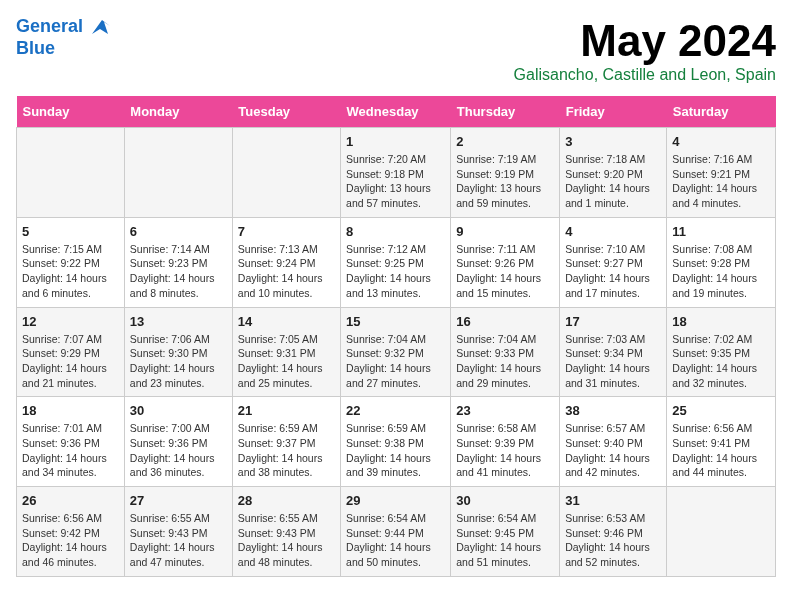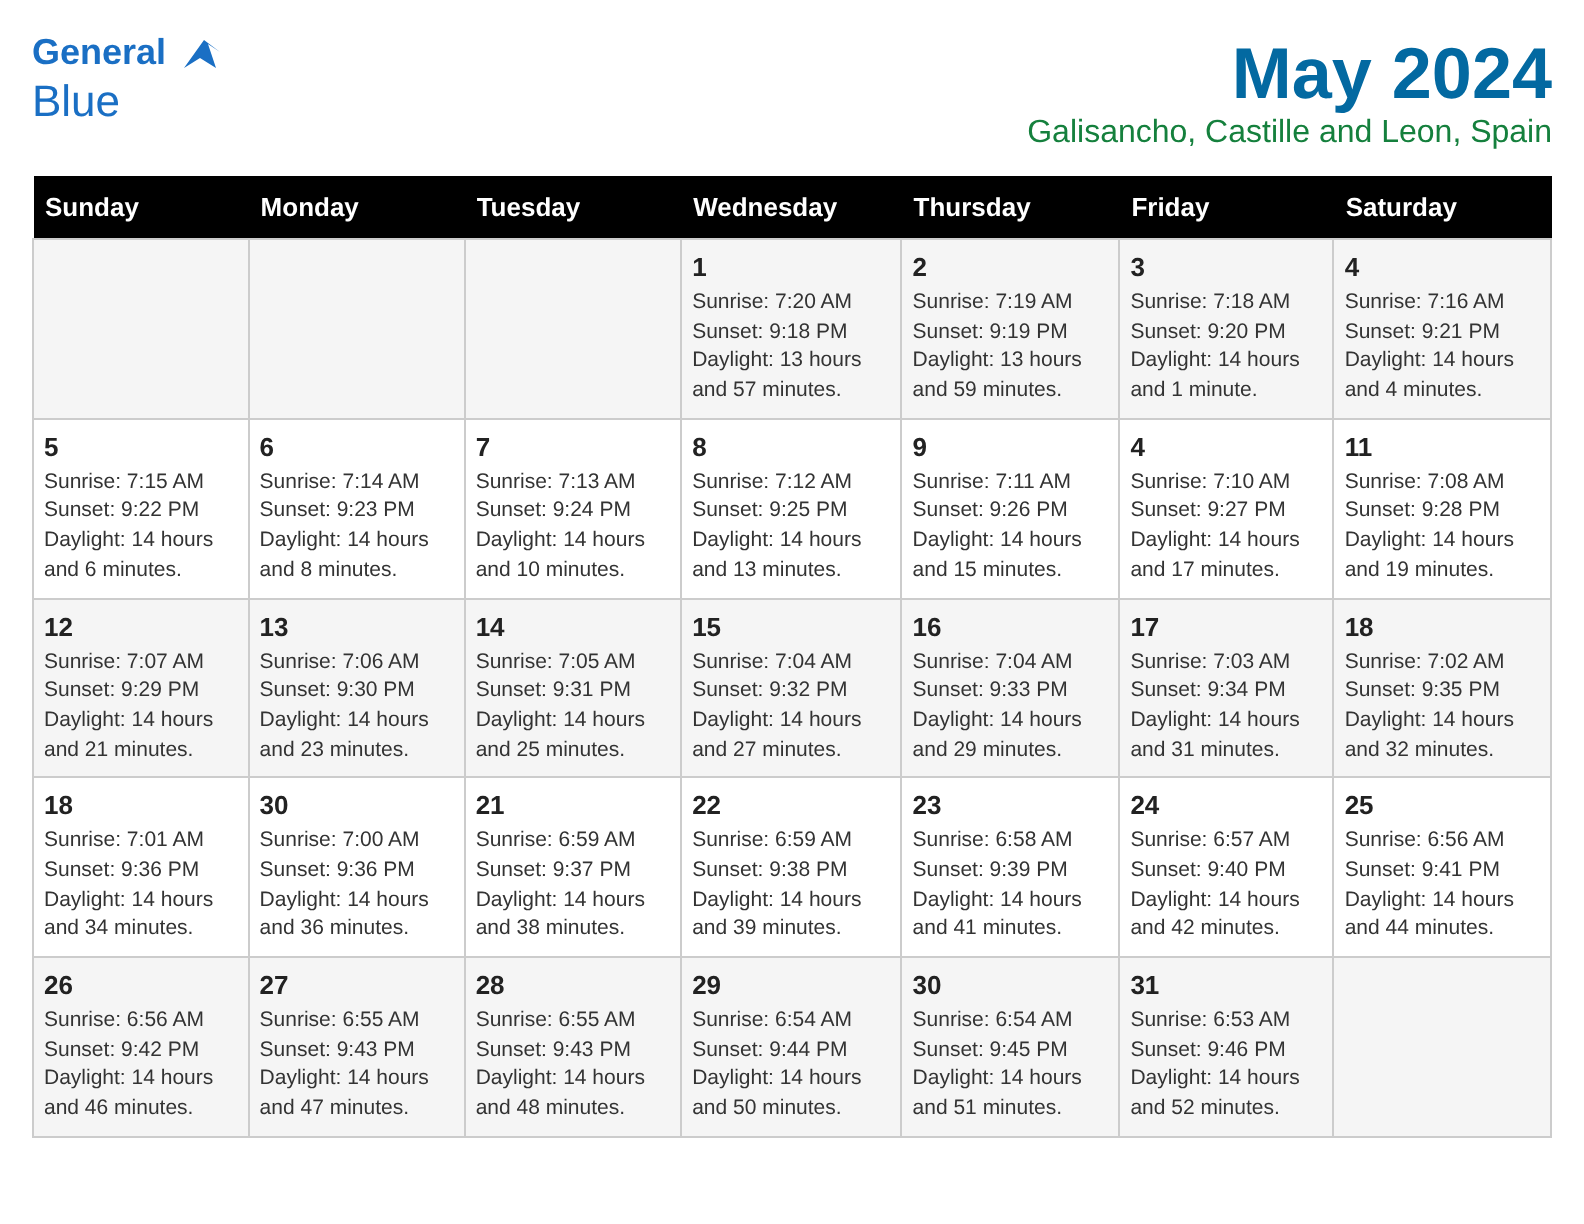--- a/index.html
+++ b/index.html
@@ -18,36 +18,36 @@
     }
     .logo {
       display: flex;
       align-items: center;
       gap: 0;
     }
     .title-area {
       text-align: right;
     }
     .main-title {
-      font-size: 36px;
+      font-size: 44px;
       font-weight: bold;
-      color: #0369a1;
+      color: #000000;
       text-align: right;
     }
     .subtitle {
       font-size: 16px;
       color: #15803d;
     }
     table {
       width: 100%;
       border-collapse: collapse;
       font-size: 11px;
     }
     thead tr th {
-      background-color: #000000;
+      background-color: #ec4899;
       color: #fff;
       padding: 8px 6px;
       text-align: left;
       font-size: 13px;
       font-weight: bold;
     }
     tbody tr td {
       border: 1px solid #ccc;
       padding: 6px 5px;
       vertical-align: top;
@@ -82,21 +82,21 @@
 
 <div class="header-area">
   <div class="logo">
     <div>
       <div style="font-size:18px;font-weight:bold;color:#333;line-height:1.15;">
         <span style="color:#1a6fc4;">General</span>
         <svg style="display:inline;vertical-align:middle;margin-left:2px;" width="22" height="22" viewBox="0 0 22 22">
           <polygon points="2,18 12,4 20,10 14,6 18,18 10,13" fill="#1a6fc4"></polygon>
         </svg>
       </div>
-      <div style="font-size:22px;font-weight:normal;color:#1a6fc4;">Blue</div>
+      <div style="font-size:18px;font-weight:bold;color:#1a6fc4;">Blue</div>
     </div>
   </div>
   <div class="title-area">
     <div class="main-title">May 2024</div>
     <div class="subtitle">Galisancho, Castille and Leon, Spain</div>
   </div>
 </div>
 
 <table>
   <thead>
@@ -207,21 +207,21 @@
         </td>
         <td>
           <div class="day-num">22</div>
         <div class="day-detail">Sunrise: 6:59 AM<br>Sunset: 9:38 PM<br>Daylight: 14 hours and 39 minutes.</div>
         </td>
         <td>
           <div class="day-num">23</div>
         <div class="day-detail">Sunrise: 6:58 AM<br>Sunset: 9:39 PM<br>Daylight: 14 hours and 41 minutes.</div>
         </td>
         <td>
-          <div class="day-num">24</div>
+          <div class="day-num">38</div>
         <div class="day-detail">Sunrise: 6:57 AM<br>Sunset: 9:40 PM<br>Daylight: 14 hours and 42 minutes.</div>
         </td>
         <td>
           <div class="day-num">25</div>
         <div class="day-detail">Sunrise: 6:56 AM<br>Sunset: 9:41 PM<br>Daylight: 14 hours and 44 minutes.</div>
         </td>
       </tr>
       <tr>
         <td>
           <div class="day-num">26</div>

